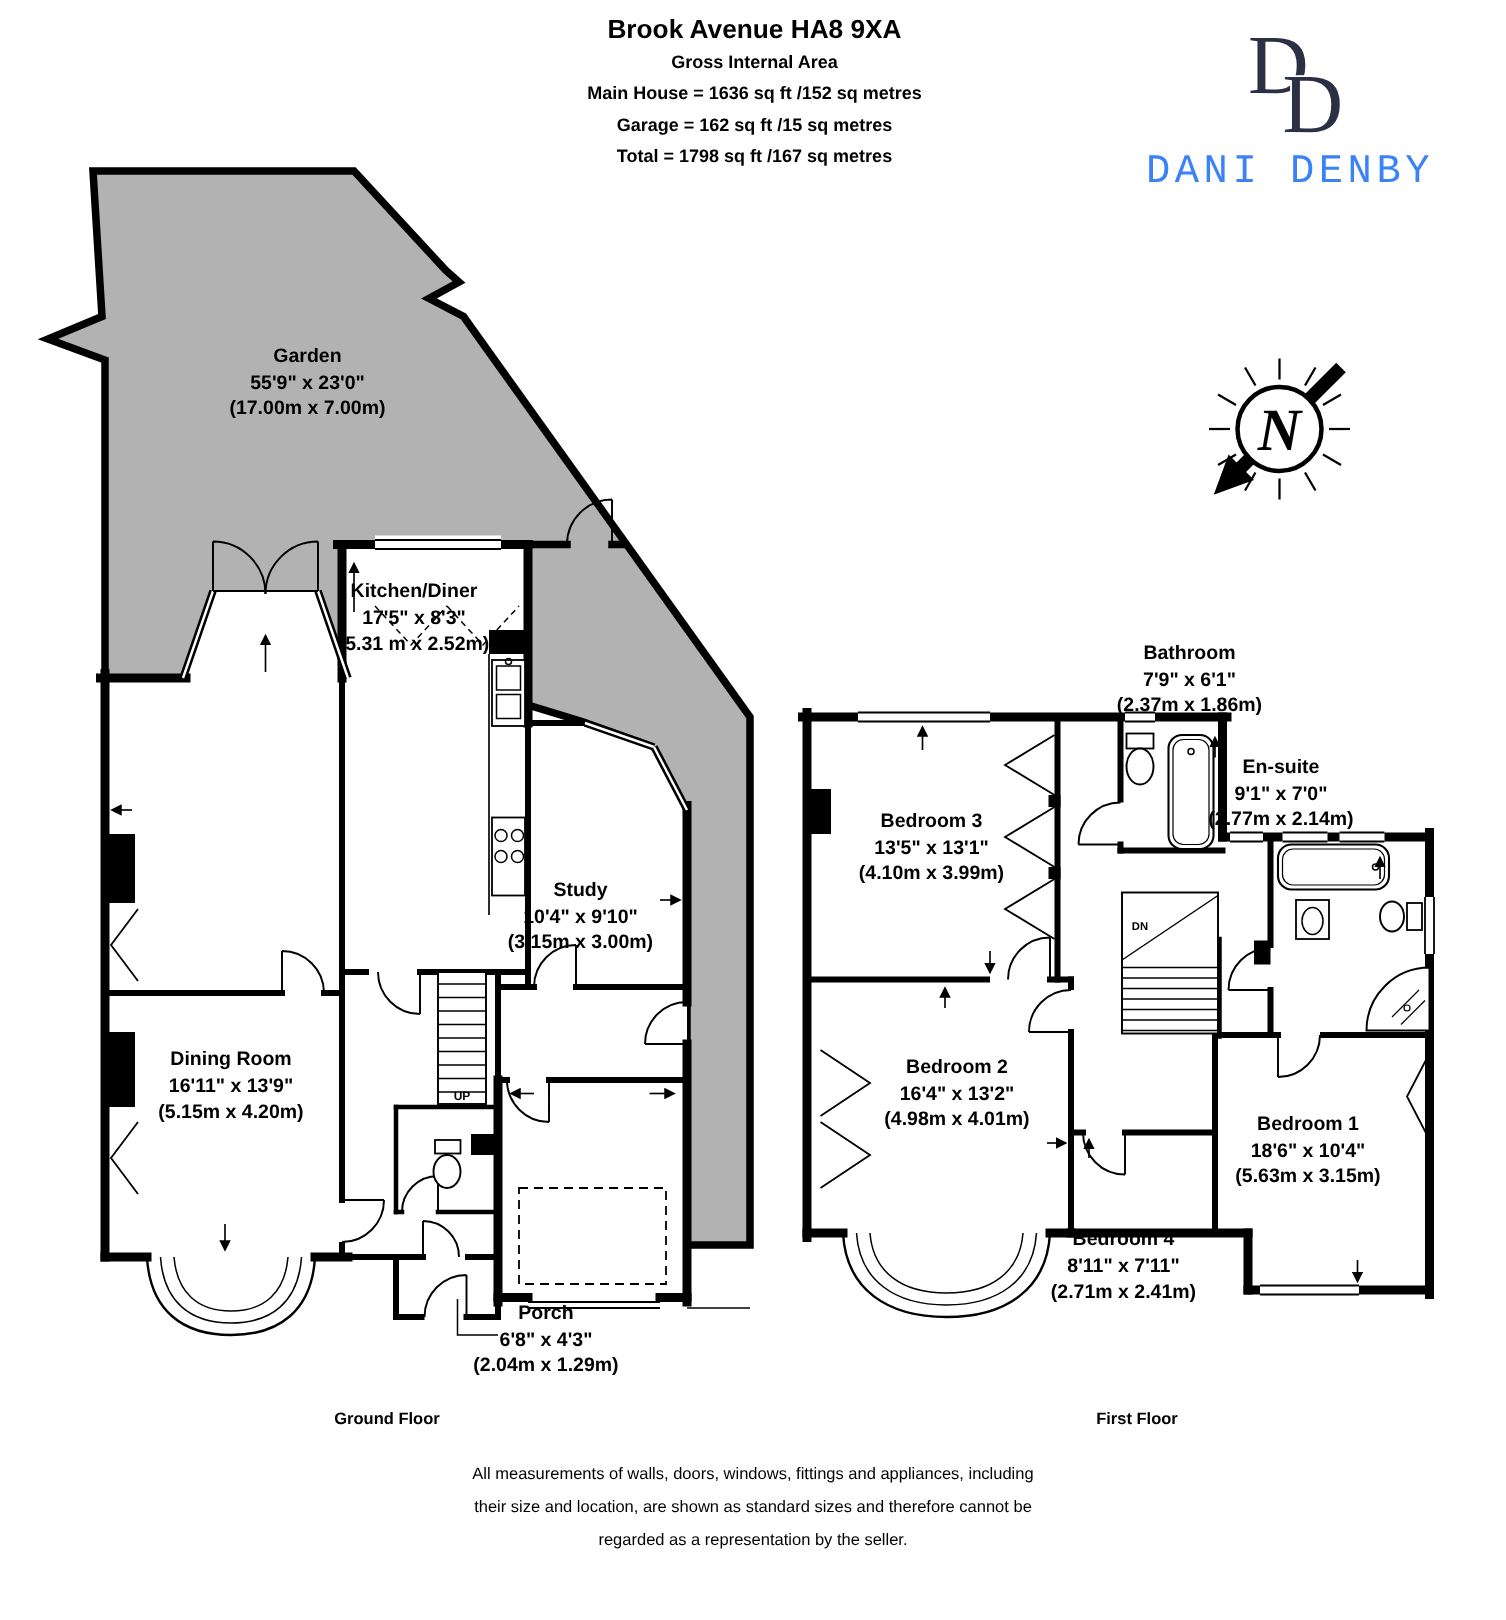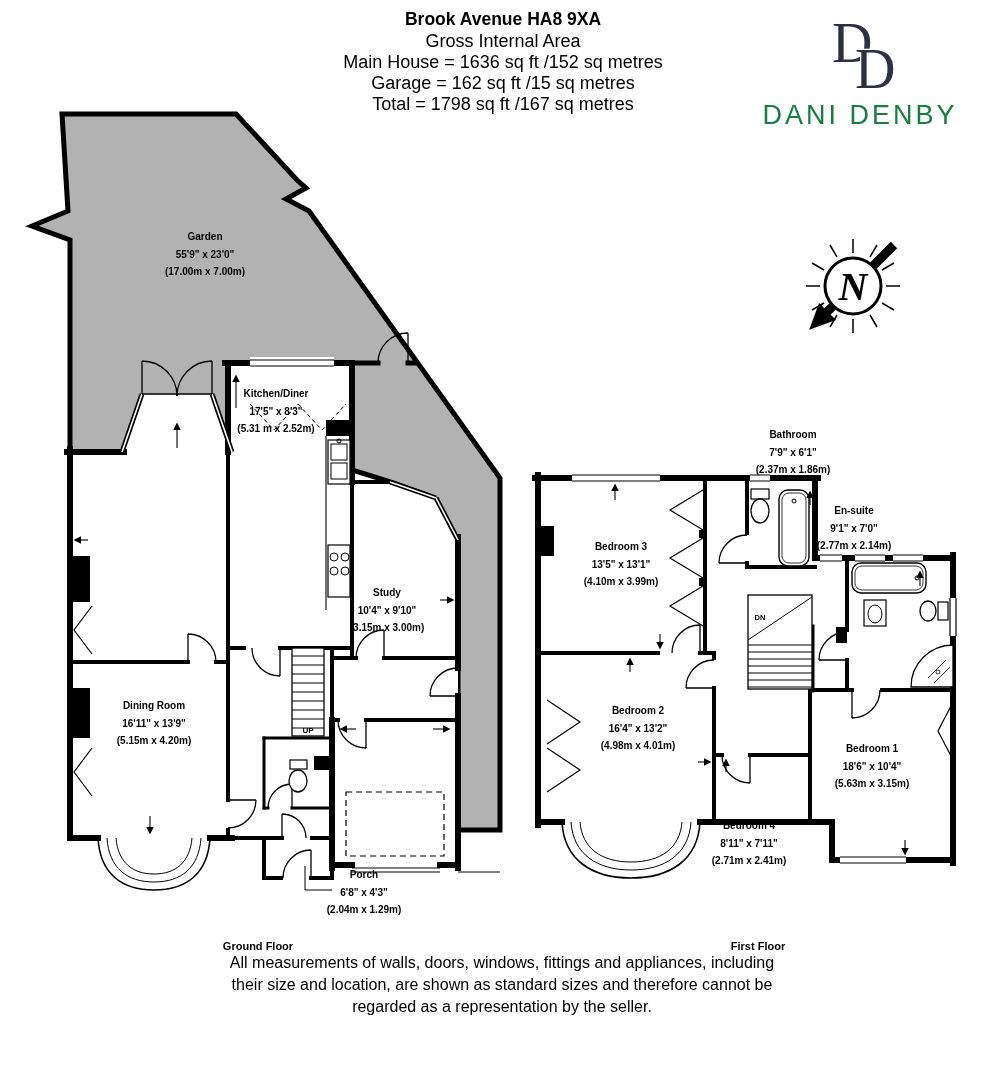--- a/index.html
+++ b/index.html
@@ -1,30 +1,30 @@
 <!DOCTYPE html>
 <html><head>
 <meta charset="utf-8">
 <style>
   html,body{margin:0;padding:0;background:#fff;}
   .page{position:relative;width:1004px;height:1080px;background:#fff;overflow:hidden;
         font-family:"Liberation Sans",sans-serif;color:#000;padding-left:41px;}
   .hdr{position:absolute;left:253px;top:8px;width:500px;text-align:center;}
   .hdr .t{font-size:17.5px;font-weight:bold;line-height:23px;}
-  .hdr .s{font-size:18px;font-weight:normal;line-height:21px;}
+  .hdr .s{font-size:12px;font-weight:bold;line-height:21px;}
   .logo{position:absolute;left:735px;top:10px;width:250px;text-align:center;}
   .logo svg{display:block;margin:0 auto;}
-  .logo .nm{font-family:Liberation Sans, sans-serif;font-size:27px;letter-spacing:3px;
-            color:#15803d;margin-top:2px;white-space:nowrap;}
+  .logo .nm{font-family:Liberation Mono, monospace;font-size:27px;letter-spacing:3px;
+            color:#3b82f6;margin-top:2px;white-space:nowrap;}
   .lbl{position:absolute;width:160px;text-align:center;
-       font-weight:bold;font-size:10px;line-height:17.5px;}
+       font-weight:bold;font-size:13px;line-height:17.5px;}
   .lbl-wide{width:200px;}
   .floorname{position:absolute;width:200px;text-align:center;font-weight:bold;font-size:11px;}
-  .disc{position:absolute;left:152px;top:952px;width:700px;text-align:center;
-        font-size:16px;line-height:22px;font-weight:normal;}
+  .disc{position:absolute;left:152px;top:972px;width:700px;text-align:center;
+        font-size:11px;line-height:22px;font-weight:normal;}
   .plansvg{position:absolute;left:0;top:0;}
 </style>
 </head>
 <body>
 
 <div class="page">
 
   <div class="hdr">
     <div class="t">Brook Avenue HA8 9XA</div>
     <div class="s">Gross Internal Area</div>

